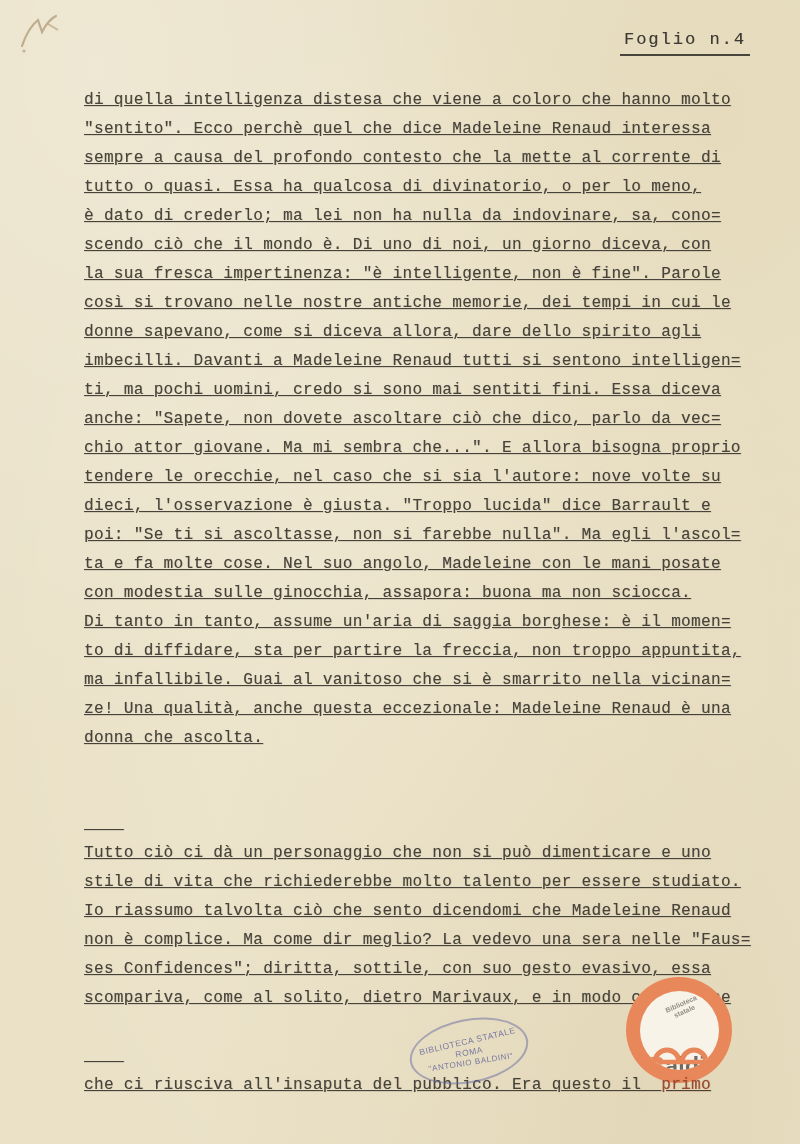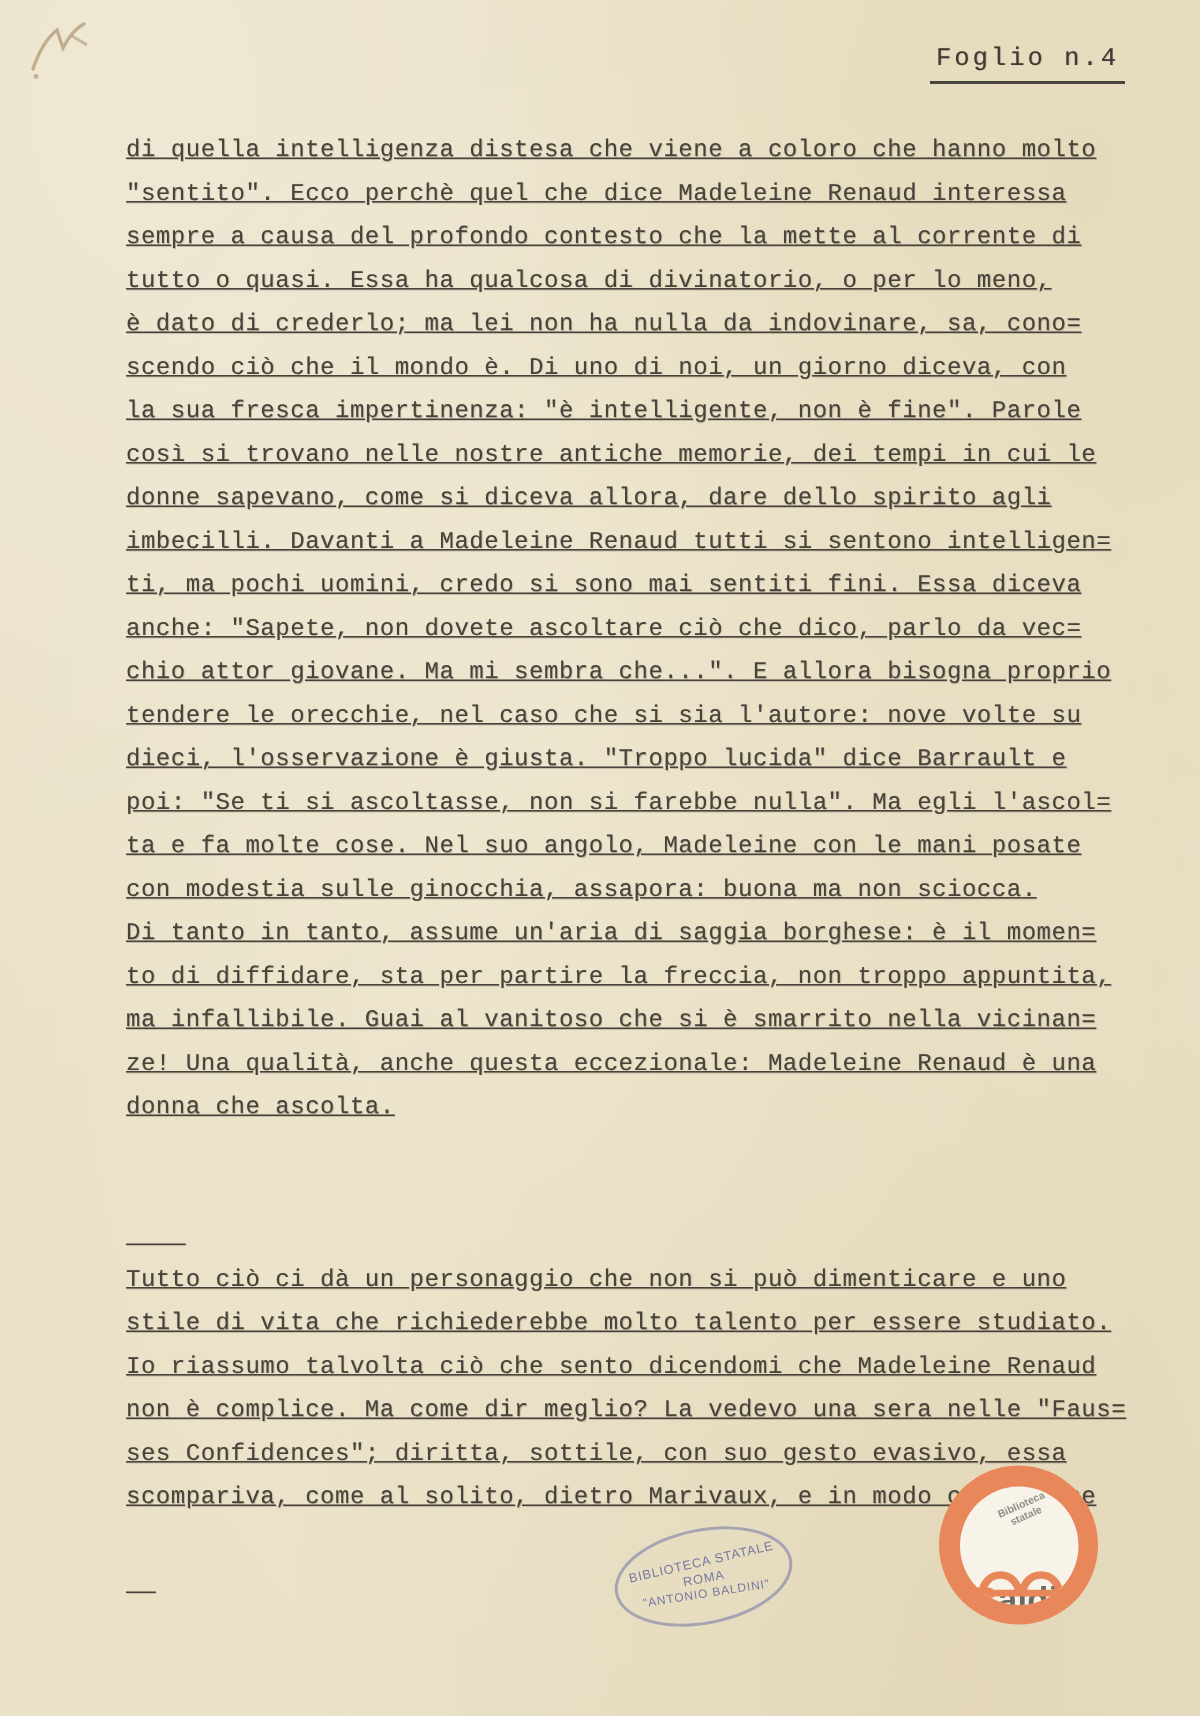--- a/index.html
+++ b/index.html
@@ -99,20 +99,21 @@
     <path d="M40 20 l10 6" fill="none" stroke="rgba(145,115,75,0.4)" stroke-width="2"></path>
     <circle cx="16" cy="47" r="1.6" fill="rgba(145,115,75,0.45)"></circle>
   </svg>
 
   <div class="header">Foglio n.4</div>
 
   <div class="para1 typed"><div class="typed-line">di quella intelligenza distesa che viene a coloro che hanno molto</div><div class="typed-line">"sentito". Ecco perchè quel che dice Madeleine Renaud interessa</div><div class="typed-line">sempre a causa del profondo contesto che la mette al corrente di</div><div class="typed-line">tutto o quasi. Essa ha qualcosa di divinatorio, o per lo meno,</div><div class="typed-line">è dato di crederlo; ma lei non ha nulla da indovinare, sa, cono=</div><div class="typed-line">scendo ciò che il mondo è. Di uno di noi, un giorno diceva, con</div><div class="typed-line">la sua fresca impertinenza: "è intelligente, non è fine". Parole</div><div class="typed-line">così si trovano nelle nostre antiche memorie, dei tempi in cui le</div><div class="typed-line">donne sapevano, come si diceva allora, dare dello spirito agli</div><div class="typed-line">imbecilli. Davanti a Madeleine Renaud tutti si sentono intelligen=</div><div class="typed-line">ti, ma pochi uomini, credo si sono mai sentiti fini. Essa diceva</div><div class="typed-line">anche: "Sapete, non dovete ascoltare ciò che dico, parlo da vec=</div><div class="typed-line">chio attor giovane. Ma mi sembra che...". E allora bisogna proprio</div><div class="typed-line">tendere le orecchie, nel caso che si sia l'autore: nove volte su</div><div class="typed-line">dieci, l'osservazione è giusta. "Troppo lucida" dice Barrault e</div><div class="typed-line">poi: "Se ti si ascoltasse, non si farebbe nulla". Ma egli l'ascol=</div><div class="typed-line">ta e fa molte cose. Nel suo angolo, Madeleine con le mani posate</div><div class="typed-line">con modestia sulle ginocchia, assapora: buona ma non sciocca.</div><div class="typed-line">Di tanto in tanto, assume un'aria di saggia borghese: è il momen=</div><div class="typed-line">to di diffidare, sta per partire la freccia, non troppo appuntita,</div><div class="typed-line">ma infallibile. Guai al vanitoso che si è smarrito nella vicinan=</div><div class="typed-line">ze! Una qualità, anche questa eccezionale: Madeleine Renaud è una</div><div class="typed-line">donna che ascolta.</div></div>
 
   <div class="para2 typed">
     <div><div class="typed-line">Tutto ciò ci dà un personaggio che non si può dimenticare e uno</div><div class="typed-line">stile di vita che richiederebbe molto talento per essere studiato.</div><div class="typed-line">Io riassumo talvolta ciò che sento dicendomi che Madeleine Renaud</div><div class="typed-line">non è complice. Ma come dir meglio? La vedevo una sera nelle "Faus=</div><div class="typed-line">ses Confidences"; diritta, sottile, con suo gesto evasivo, essa</div><div class="typed-line">scompariva, come al solito, dietro Marivaux, e in modo così dolce</div></div>
+    <div class="last-line"><span>che ci riusciva all'insaputa del pubblico. Era questo il  </span><span class="primo">primo</span></div>
   </div>
 
   <div class="stamp">
     <div class="s1">BIBLIOTECA STATALE</div>
     <div class="s2">ROMA</div>
     <div class="s3">"ANTONIO BALDINI"</div>
   </div>
 
   <div class="logo">
     <div class="logo-inner">

